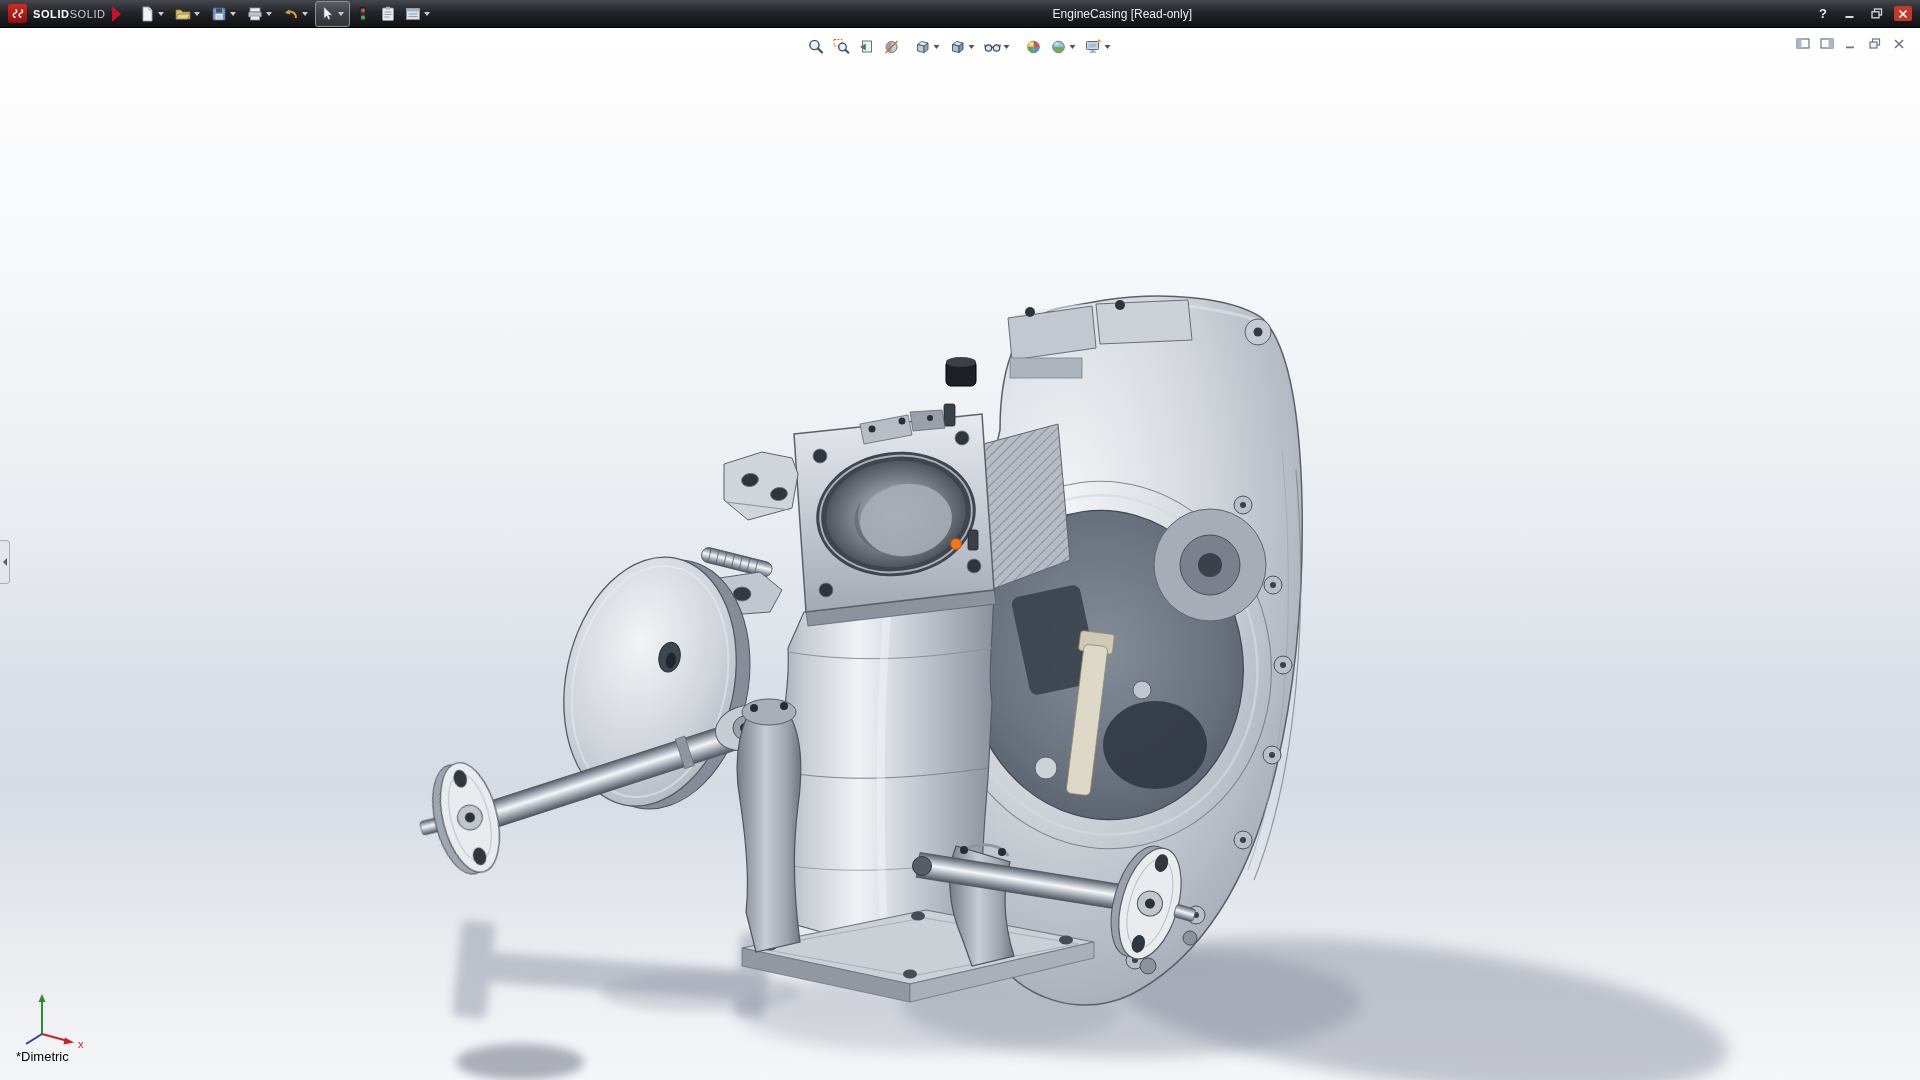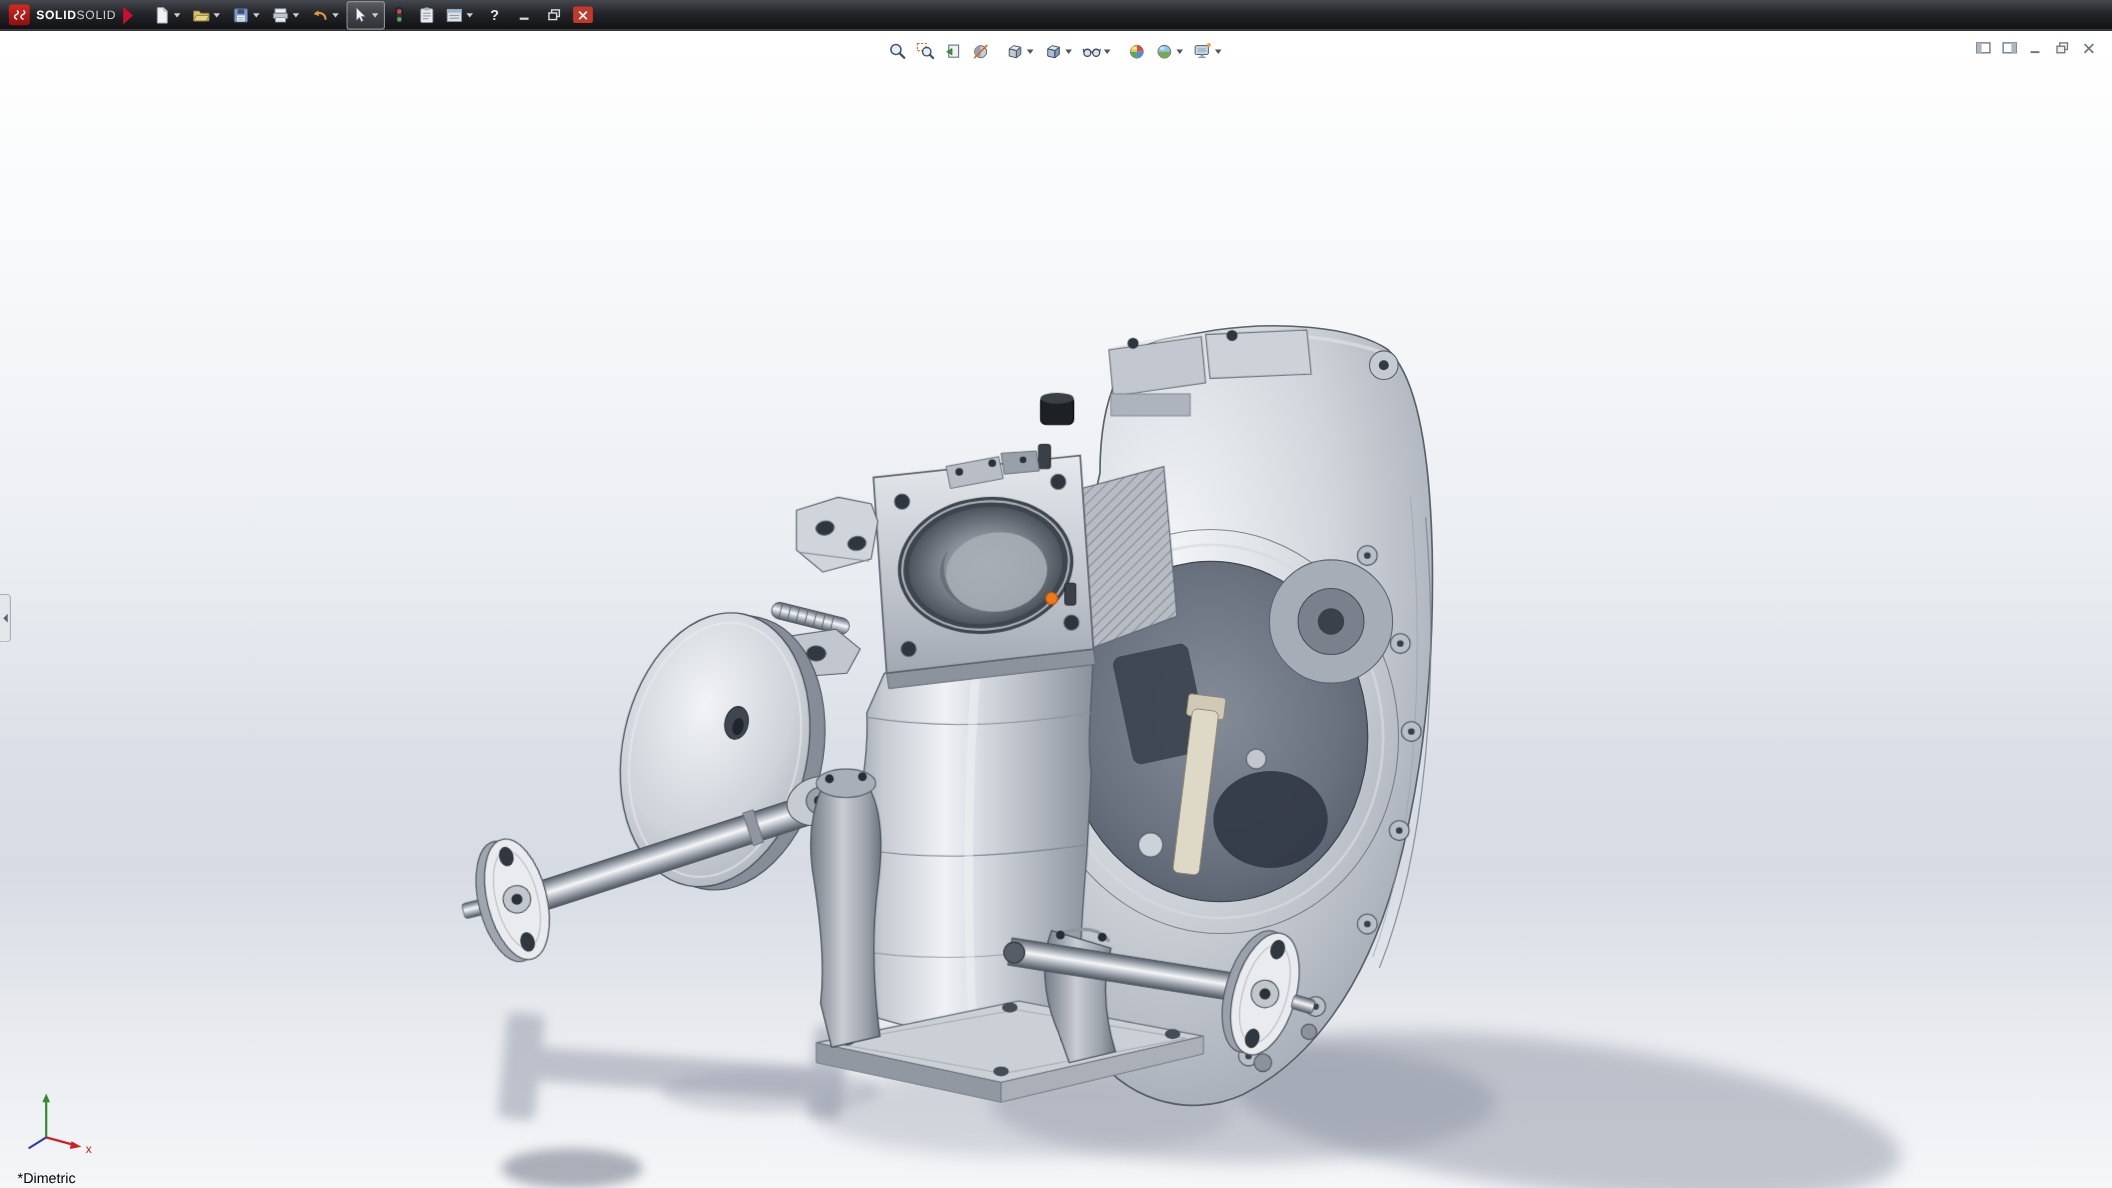--- a/index.html
+++ b/index.html
@@ -42,21 +42,21 @@
   .doc-controls{position:absolute;top:36px;right:12px;z-index:6;display:flex;align-items:center;gap:6px;}
   .doc-btn{width:18px;height:15px;display:flex;align-items:center;justify-content:center;}
   
   .left-tab{position:absolute;left:0;top:540px;width:9px;height:42px;z-index:6;
     background:#e3e6ea;border:1px solid #a9afb8;border-left:none;border-radius:0 4px 4px 0;
     display:flex;align-items:center;justify-content:center;}
   .left-tab .tri{width:0;height:0;border-top:4px solid transparent;border-bottom:4px solid transparent;
     border-right:4px solid #5a6068;}
   
   .triad{position:absolute;left:14px;bottom:26px;z-index:5;}
-  .orient-label{position:absolute;left:16px;bottom:2px;z-index:5;font-size:13px;color:#000;}
+  .orient-label{position:absolute;left:16px;bottom:16px;z-index:5;font-size:13px;color:#000;}
 </style>
 </head>
 <body>
 
 <div class="titlebar">
   <div class="logo-mark">
     <svg width="15" height="15" viewBox="0 0 18 18">
       <path d="M6,13.5 C3.2,12.4 3.2,9.6 6,8.6 C8.5,7.7 8.6,5.8 7,4.7" stroke="#fff" fill="none" stroke-width="1.7" stroke-linecap="round"></path>
       <path d="M13,13.5 C10.2,12.4 10.2,9.6 13,8.6 C15.5,7.7 15.6,5.8 14,4.7" stroke="#fff" fill="none" stroke-width="1.7" stroke-linecap="round"></path>
     </svg>
@@ -130,20 +130,21 @@
       <svg width="18" height="18" viewBox="0 0 18 18">
         <rect x="2.5" y="3.5" width="13" height="11" fill="#dfe3e8" stroke="#8a929c" stroke-width=".8"></rect>
         <rect x="2.5" y="3.5" width="13" height="3" fill="#9fb6d0"></rect>
         <line x1="4.5" y1="9" x2="13.5" y2="9" stroke="#8a929c" stroke-width=".9"></line>
         <line x1="4.5" y1="11.5" x2="13.5" y2="11.5" stroke="#8a929c" stroke-width=".9"></line>
       </svg>
         <span class="dd-dark"></span>
     </div>
   </div>
 
+  <div class="title-center">EngineCasing [Read-only]</div>
 
   <div class="win-controls">
     <div class="win-btn">
         <span class="help-glyph">?</span>
       </div>
     <div class="win-btn">
       <svg width="12" height="10" viewBox="0 0 12 10">
           <rect x="1.5" y="7" width="8" height="2" fill="#d8dadd"></rect>
         </svg>
     </div>

